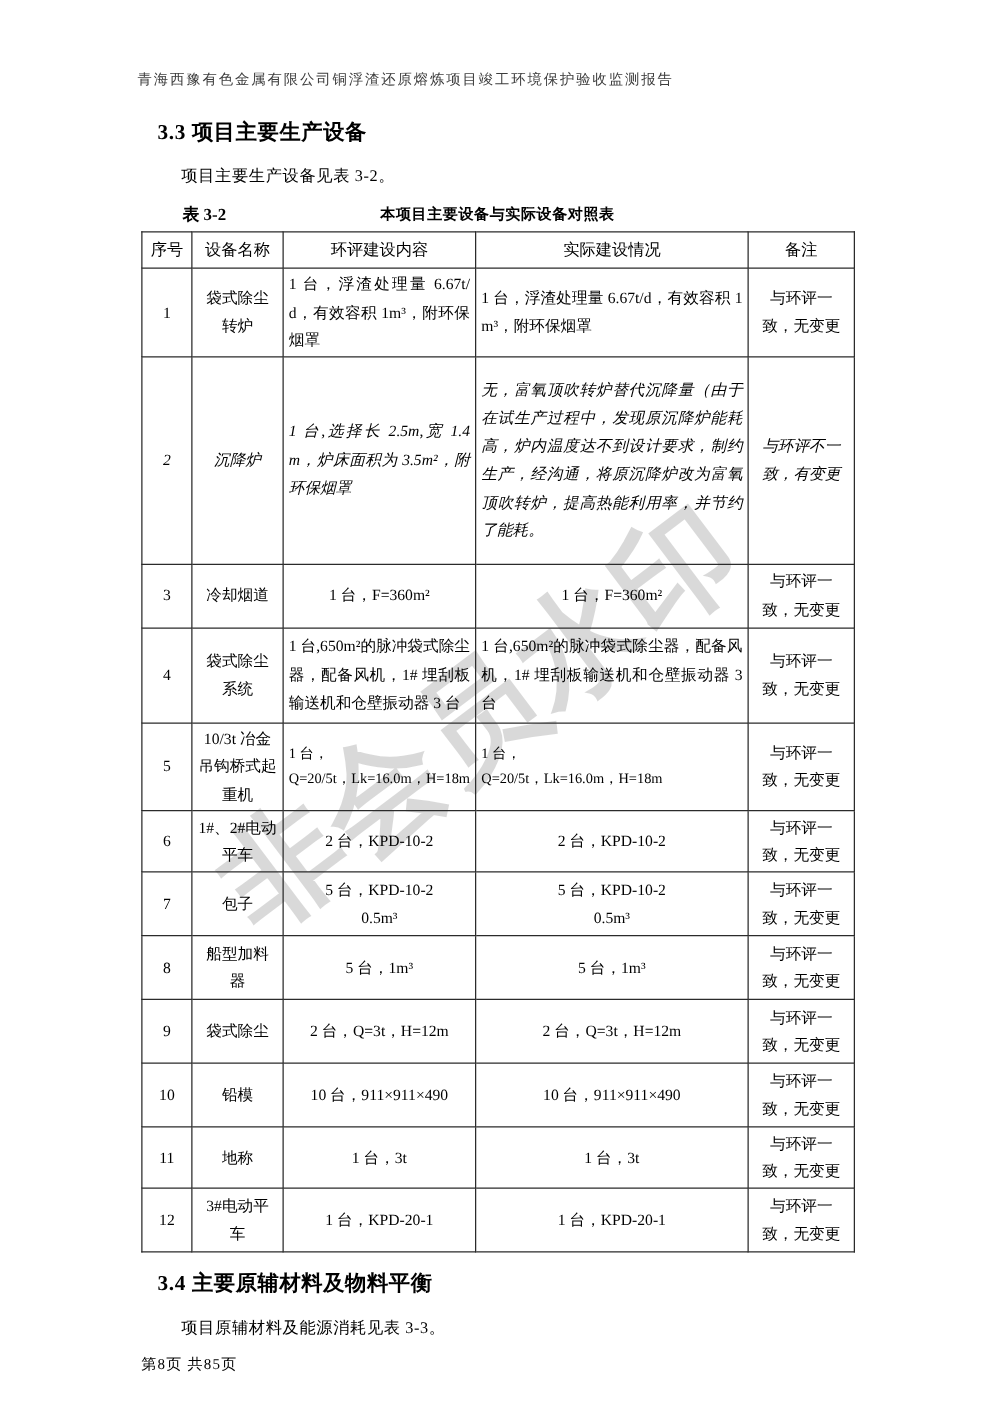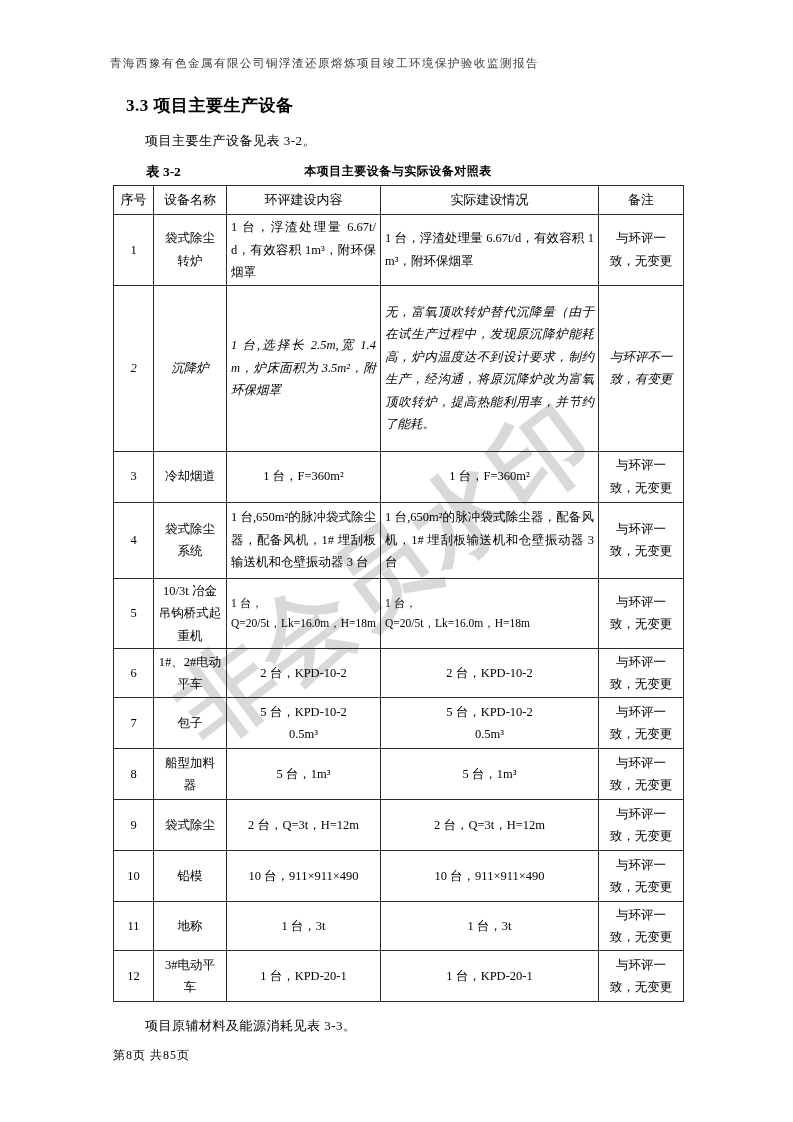--- a/index.html
+++ b/index.html
@@ -251,19 +251,20 @@
             <td>3#电动平
 车</td>
             <td>1 台，KPD-20-1</td>
             <td>1 台，KPD-20-1</td>
             <td>与环评一
 致，无变更</td>
           </tr>
         </tbody>
     </table>
 
+    <div class="heading heading-2">3.4 主要原辅材料及物料平衡</div>
 
     <div class="intro">项目原辅材料及能源消耗见表 3-3。</div>
 
     <div class="page-footer">第8页  共85页</div>
 
   </div>
 </div>
 
 </body></html>

